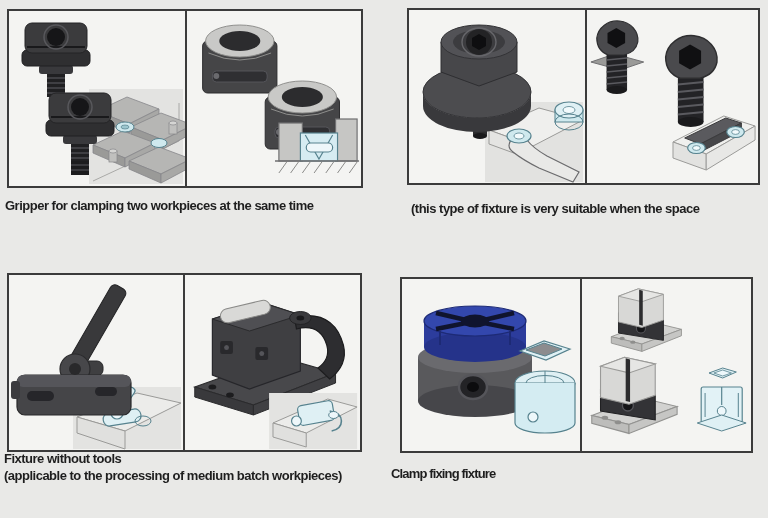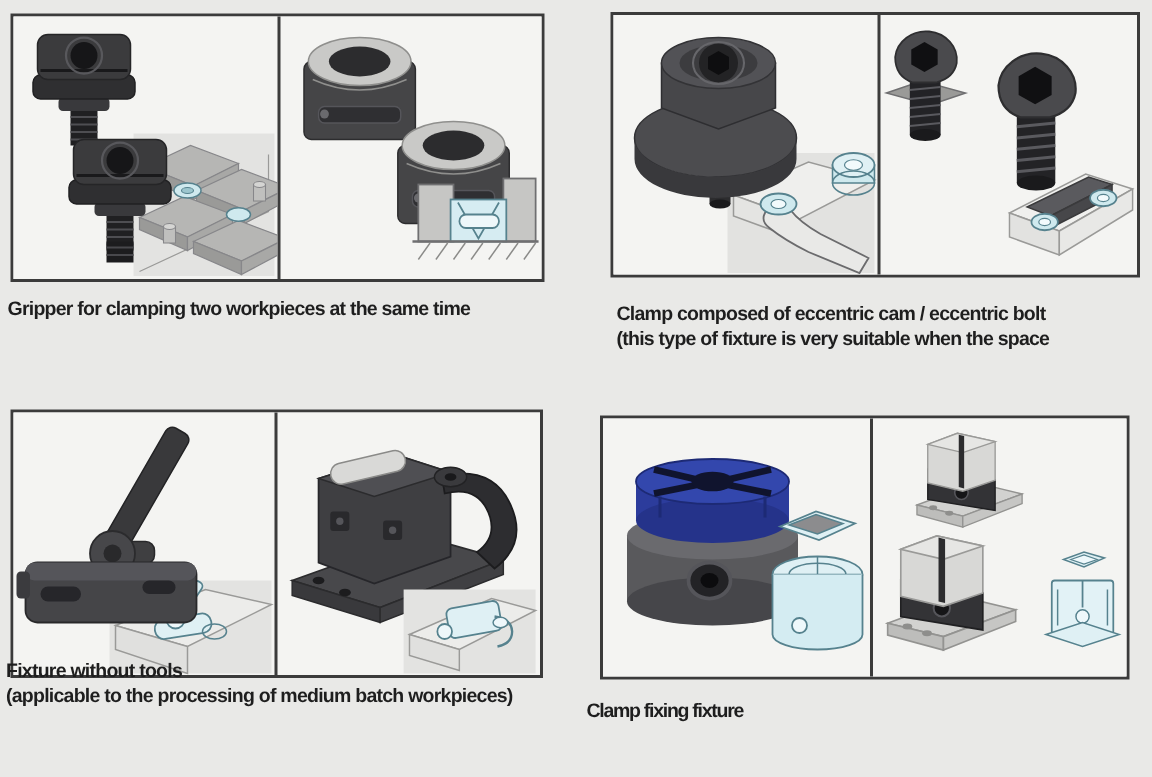--- a/index.html
+++ b/index.html
@@ -322,25 +322,24 @@
         </g>
       </svg>
     </div>
   </div>
 
   <div class="caption" style="left:5px;top:197px;">
     <div>Gripper for clamping two workpieces at the same time</div>
   </div>
 
   <div class="caption" style="left:411px;top:200px;">
-    <div>Clamp composed of eccentric cam / eccentric bolt</div>
     <div>(this type of fixture is very suitable when the space</div>
   </div>
 
-  <div class="caption" style="left:4px;top:438px;">
+  <div class="caption" style="left:4px;top:450px;">
     <div>Fixture without tools</div>
     <div>(applicable to the processing of medium batch workpieces)</div>
   </div>
 
   <div class="caption tight" style="left:391px;top:465px;">
     <div>Clamp fixing fixture</div>
   </div>
 
 </div>
 

